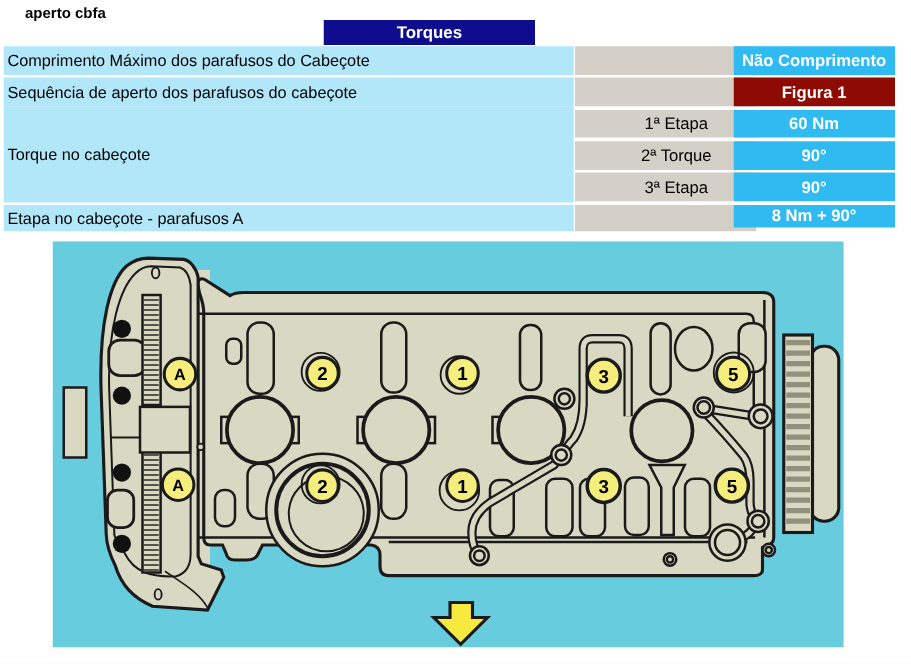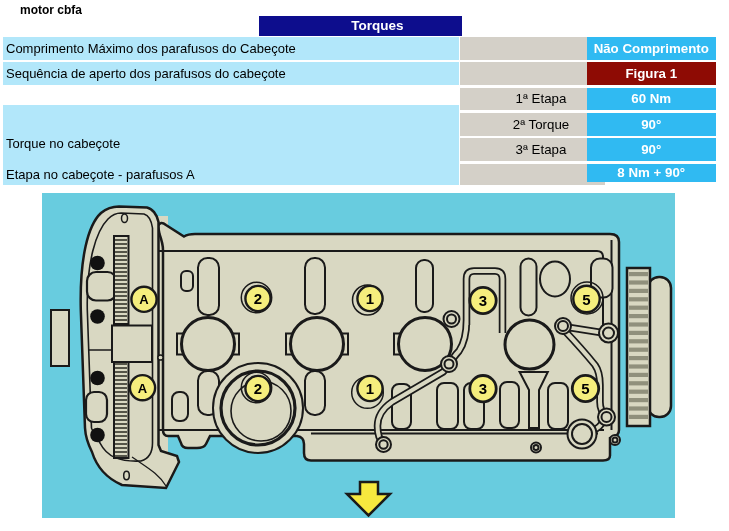--- a/index.html
+++ b/index.html
@@ -5,37 +5,37 @@
   html,body{margin:0;padding:0;background:#fff;}
   body{width:729px;height:531px;position:relative;font-family:"Liberation Sans",sans-serif;overflow:hidden;}
   .abs{position:absolute;}
   .lcell{background:#b2e7fa;color:#000;font-size:13px;display:flex;align-items:center;padding-left:3px;box-sizing:border-box;}
   .gcell{background:#d4d0c8;color:#000;font-size:13.3px;display:flex;align-items:center;justify-content:center;padding-left:18px;}
   .ccell{background:#30baf2;color:#fff;font-size:13.3px;font-weight:bold;display:flex;align-items:center;justify-content:center;}
 </style>
 </head>
 <body>
 
-<div class="abs" style="left:20px;top:3px;font-size:12px;font-weight:bold;color:#000;">motor cbfa</div>
-
-<div class="abs" style="left:259px;top:16px;width:169px;height:20px;background:#0d0d8d;color:#fff;font-weight:bold;font-size:13.5px;text-align:center;line-height:20px;padding-left:34px;">Torques</div>
+<div class="abs" style="left:20px;top:3px;font-size:12px;font-weight:bold;color:#000;">aperto cbfa</div>
+
+<div class="abs" style="left:259px;top:16px;width:169px;height:20px;background:#0d0d8d;color:#fff;font-weight:bold;font-size:13.5px;text-align:center;line-height:20px;">Torques</div>
 
 <div class="abs lcell" style="left:3px;top:37px;width:455.5px;height:22.8px;">Comprimento Máximo dos parafusos do Cabeçote</div>
 
 <div class="abs gcell" style="left:459.5px;top:37px;width:127px;height:22.8px;"></div>
 
 <div class="abs ccell" style="left:586.5px;top:37px;width:129.5px;height:22.8px;">Não Comprimento</div>
 
 <div class="abs lcell" style="left:3px;top:62.3px;width:455.5px;height:22.8px;">Sequência de aperto dos parafusos do cabeçote</div>
 
 <div class="abs gcell" style="left:459.5px;top:62.3px;width:127px;height:22.8px;"></div>
 
 <div class="abs ccell" style="left:586.5px;top:62.3px;width:129.5px;height:22.8px;background:#8e0b04;">Figura 1</div>
 
-<div class="abs lcell" style="left:3px;top:105px;width:455.5px;height:77px;">Torque no cabeçote</div>
+<div class="abs lcell" style="left:3px;top:85px;width:455.5px;height:77px;">Torque no cabeçote</div>
 
 <div class="abs gcell" style="left:459.5px;top:87.6px;width:127px;height:22.8px;">1ª Etapa</div>
 
 <div class="abs ccell" style="left:586.5px;top:87.6px;width:129.5px;height:22.8px;">60 Nm</div>
 
 <div class="abs gcell" style="left:459.5px;top:112.9px;width:127px;height:22.8px;">2ª Torque</div>
 
 <div class="abs ccell" style="left:586.5px;top:112.9px;width:129.5px;height:22.8px;">90°</div>
 
 <div class="abs gcell" style="left:459.5px;top:138.2px;width:127px;height:22.8px;">3ª Etapa</div>

